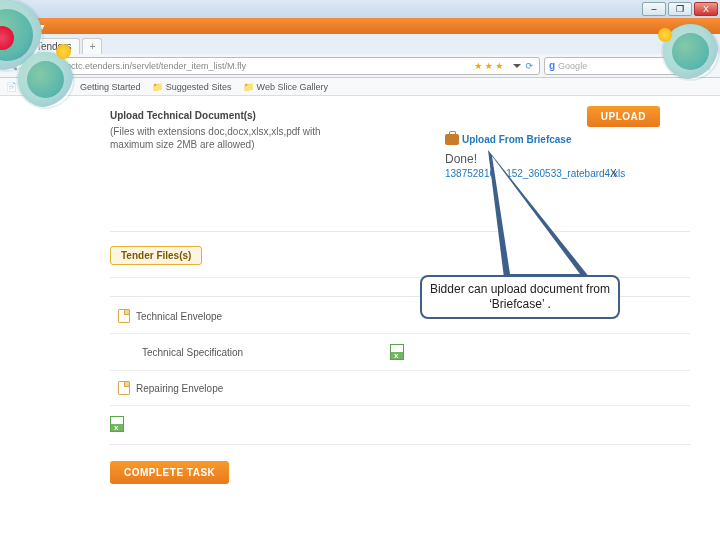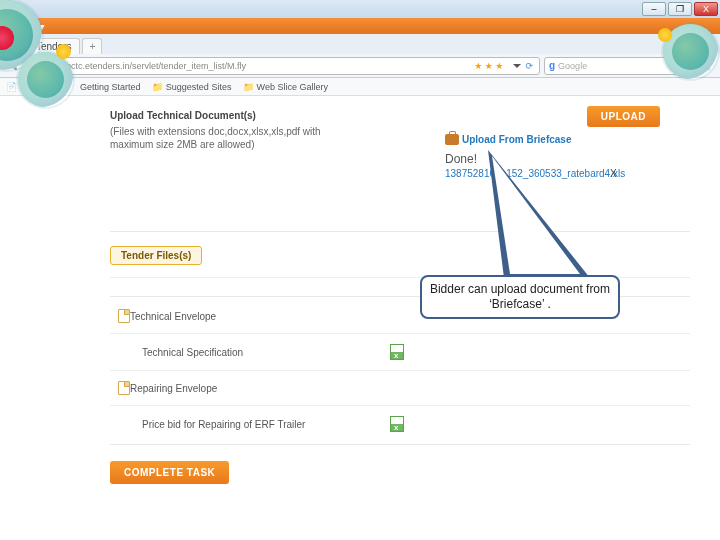--- a/index.html
+++ b/index.html
@@ -32,21 +32,21 @@
 .bcase-icon{width:14px;height:11px;background:#c97b2b;border-radius:2px;position:relative}
 .bcase-icon:before{content:"";position:absolute;top:-3px;left:4px;width:5px;height:3px;border:1px solid #c97b2b;border-bottom:none;border-radius:2px 2px 0 0}
 .done{position:absolute;left:335px;top:42px;font-size:12px;color:#555}
 .filelink{position:absolute;left:335px;top:58px;font-size:10px;color:#2378c0}
 .file-x{position:absolute;left:500px;top:58px;color:#444;font-size:10px}
 .sep{border:none;border-top:1px solid #eee;margin:6px 0}
 .sep2{border:none;border-top:1.5px solid #e8e8e8;margin:8px 0}
 .ti-block{padding:2px 0}
 .item{font-size:10px;color:#444;line-height:1.6}
 .item b{font-weight:bold}
-.envelope{display:flex;align-items:center;padding:4px 8px;font-size:10px;color:#555}
+.envelope{display:flex;align-items:center;gap:6px;padding:4px 8px;font-size:10px;color:#555}
 .env-icon{width:12px;height:14px;background:#fff;border:1px solid #d7a84a;border-radius:1px;position:relative}
 .env-icon:before{content:"";position:absolute;top:0;right:0;width:4px;height:4px;background:#f3d28a;border-left:1px solid #d7a84a;border-bottom:1px solid #d7a84a}
 .sub-row{display:flex;align-items:center;padding:4px 0;font-size:10px;color:#555}
 .sub-row .lbl{flex:0 0 280px;padding-left:32px}
 .xls-icon{width:14px;height:16px;background:#fff;border:1px solid #5aa54c;position:relative;display:inline-block}
 .xls-icon:before{content:"";position:absolute;bottom:0;left:0;right:0;height:7px;background:#6fb85f}
 .xls-icon:after{content:"x";position:absolute;bottom:-1px;left:3px;color:#fff;font-size:8px;font-weight:bold}
 .complete{display:inline-block;background:linear-gradient(#f79a2c,#e8791a);color:#fff;font-size:10px;font-weight:bold;padding:6px 14px;border-radius:3px;letter-spacing:.5px;margin-top:8px}
 .callout{position:absolute;left:420px;top:275px;width:200px;height:44px;background:#fff;border:2px solid #3d5f8a;border-radius:8px;display:flex;align-items:center;justify-content:center;text-align:center;font-size:12px;color:#222;padding:4px 6px;line-height:1.25;z-index:20}
 .callout-arrow{position:absolute;left:470px;top:150px;z-index:15}
@@ -151,21 +151,20 @@
     <span class="xls-icon"></span>
   </div>
   <hr class="sep">
 
   <div class="envelope">
     <span class="env-icon"></span>
     <span>Repairing Envelope</span>
   </div>
   <hr class="sep">
   <div class="sub-row">
-    <span class="lbl">Price bid for Repairing of ERF Trailer</span>
     <span class="xls-icon"></span>
   </div>
   <hr class="sep2">
 
   <div class="complete">COMPLETE TASK</div>
 </div>
 
 <svg class="callout-arrow" width="130" height="140">
   <polygon points="18,0 120,128 34,128" fill="#3d5f8a"></polygon>
   <polygon points="22,6 110,124 40,124" fill="#fff"></polygon>

